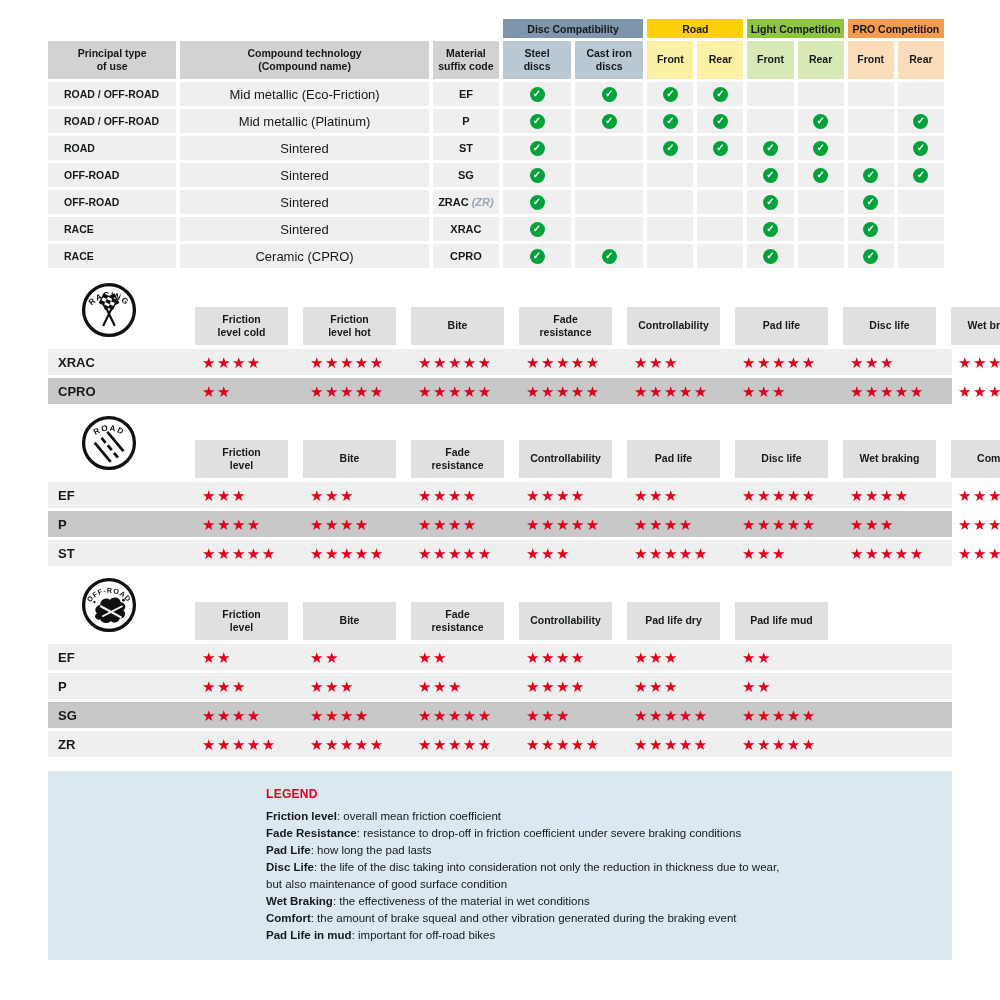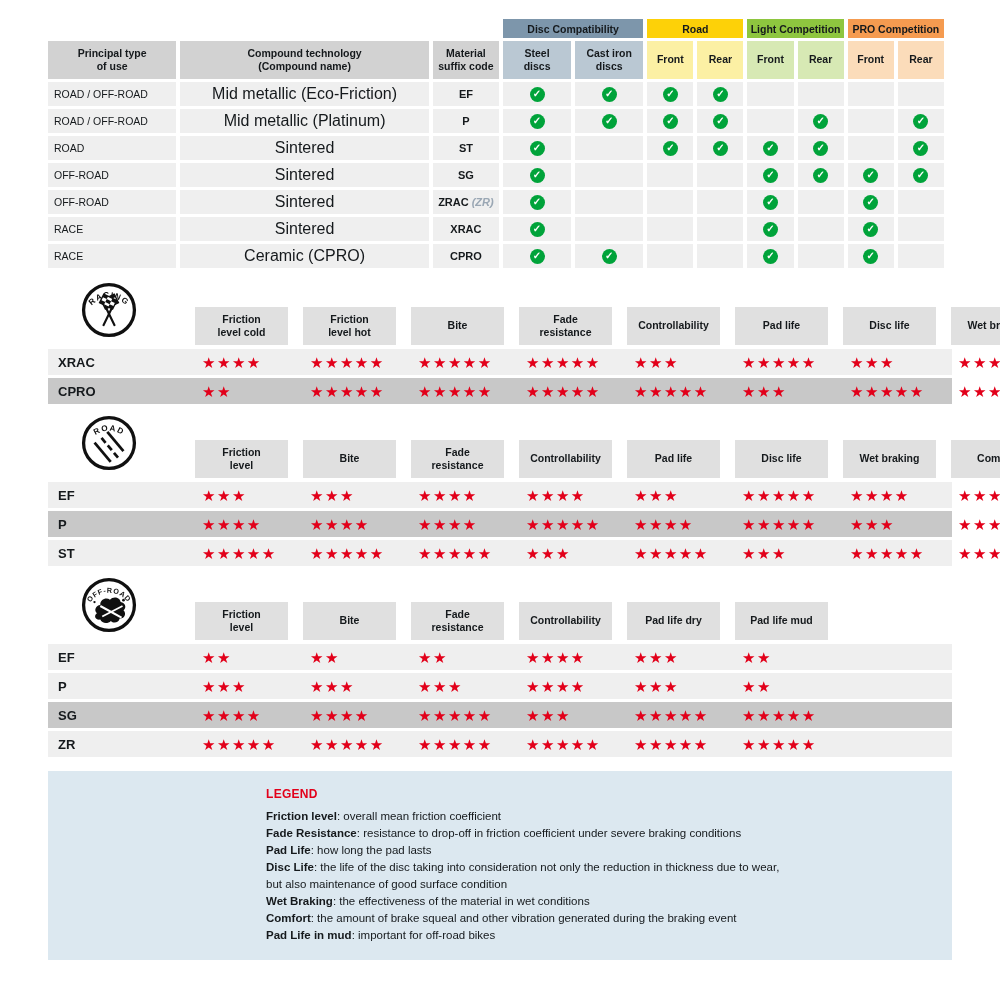--- a/index.html
+++ b/index.html
@@ -31,22 +31,22 @@
   .chead {
     font-size: 10.5px; font-weight: bold; text-align: center;
     white-space: pre-line; height: 38px; line-height: 1.25;
   }
   .h-gray  { background: var(--head-gray); }
   .h-disc  { background: var(--disc-sub); }
   .h-road  { background: var(--road-sub); }
   .h-light { background: var(--light-sub); }
   .h-pro   { background: var(--pro-sub); }
   .cell { background: var(--row-light); font-size: 11px; text-align: center; height: 24px; }
-  .use-cell { text-align: left; padding-left: 6px; font-weight: normal; font-size: 10.5px; }
-  .compound-cell { font-size: 16px; }
+  .use-cell { text-align: left; padding-left: 16px; font-weight: bold; font-size: 10.5px; }
+  .compound-cell { font-size: 13px; }
   .code-cell { font-weight: bold; font-size: 11px; }
   .code-note { color: var(--code-note); margin-left: 3px; font-style: italic; }
   .chk {
     display: inline-flex; width: 15px; height: 15px; border-radius: 50%;
     background: var(--check-green); color: #fff; font-size: 10px; font-weight: bold;
     align-items: center; justify-content: center; line-height: 1;
   }
 
   
   .rsection { position: relative; margin-top: 36px; width: 904px; }

